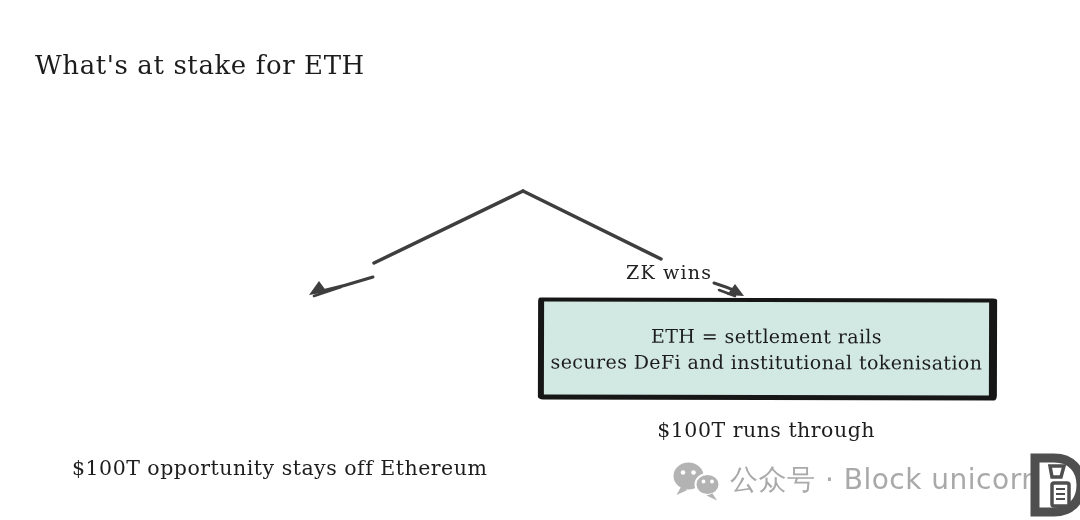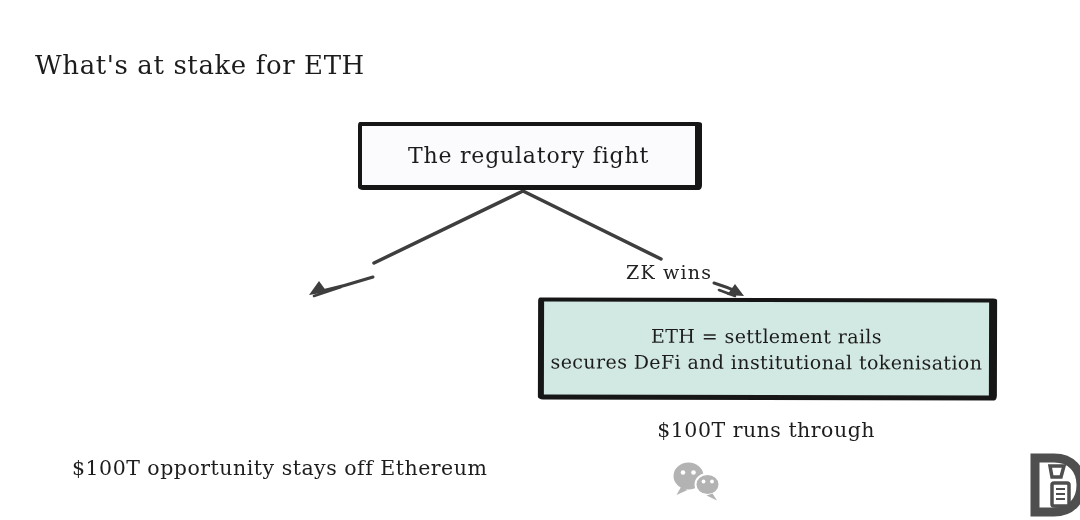--- a/index.html
+++ b/index.html
@@ -137,23 +137,20 @@
       <polygon points="309,295 327,292 319,281" fill="#3e3e3e"></polygon>
     </g>
 
     <g>
       <path d="M714 283 Q727 287 738 292" stroke="#3e3e3e" stroke-width="3" stroke-linecap="round"></path>
       <path d="M719 290 L735 296" stroke="#3e3e3e" stroke-width="2.5" stroke-linecap="round"></path>
       <polygon points="744,296 727,295 735,284" fill="#3e3e3e"></polygon>
     </g>
   </svg>
 
-  <div class="node root-node" style="background: rgb(251, 251, 254);">
-    <span>The regulatory fight</span>
-  </div>
 
   <div class="branch-label right">ZK wins</div>
 
 
   <div class="node right-node" style="background: rgb(210, 232, 226);">
     <div>ETH = settlement rails</div>
     <div>secures DeFi and institutional tokenisation</div>
   </div>
 
   <div class="caption left">$100T opportunity stays off Ethereum</div>
@@ -166,20 +163,21 @@
     <ellipse cx="16.5" cy="16" rx="15" ry="13.5" fill="#b3b3b3"></ellipse>
     <path d="M9 27 L4.5 35 L15.5 30 Z" fill="#b3b3b3"></path>
     <circle cx="11" cy="12.5" r="2.3" fill="#ffffff"></circle>
     <circle cx="21.5" cy="12.5" r="2.3" fill="#ffffff"></circle>
     <ellipse cx="35.5" cy="24.5" rx="12" ry="10.5" fill="#b3b3b3" stroke="#ffffff" stroke-width="2"></ellipse>
     <path d="M40.5 33.5 L45 40.5 L34.5 35.5 Z" fill="#b3b3b3"></path>
     <circle cx="31.5" cy="21.5" r="1.9" fill="#ffffff"></circle>
     <circle cx="40" cy="21.5" r="1.9" fill="#ffffff"></circle>
   </svg>
 
+  <span class="watermark-text" style="color: rgb(169, 169, 169);">公众号 · Block unicorn</span>
 
   <svg class="brand-logo" width="58" height="64" viewBox="0 0 58 64">
     <path d="M7 5 H26 C44 5 53 17 53 32 C53 47 44 59 26 59 H7 Z" fill="none" stroke="#4f4f4f" stroke-width="9"></path>
     <path d="M22 13 H36 L33 24 H24 Z" fill="none" stroke="#4f4f4f" stroke-width="3.5"></path>
     <rect x="24" y="30" width="17" height="23" rx="2" fill="#ffffff" stroke="#4f4f4f" stroke-width="3.5"></rect>
     <path d="M28 36 H37 M28 41 H37 M28 46 H37" stroke="#4f4f4f" stroke-width="2.2"></path>
   </svg>
 
 </div>
 

